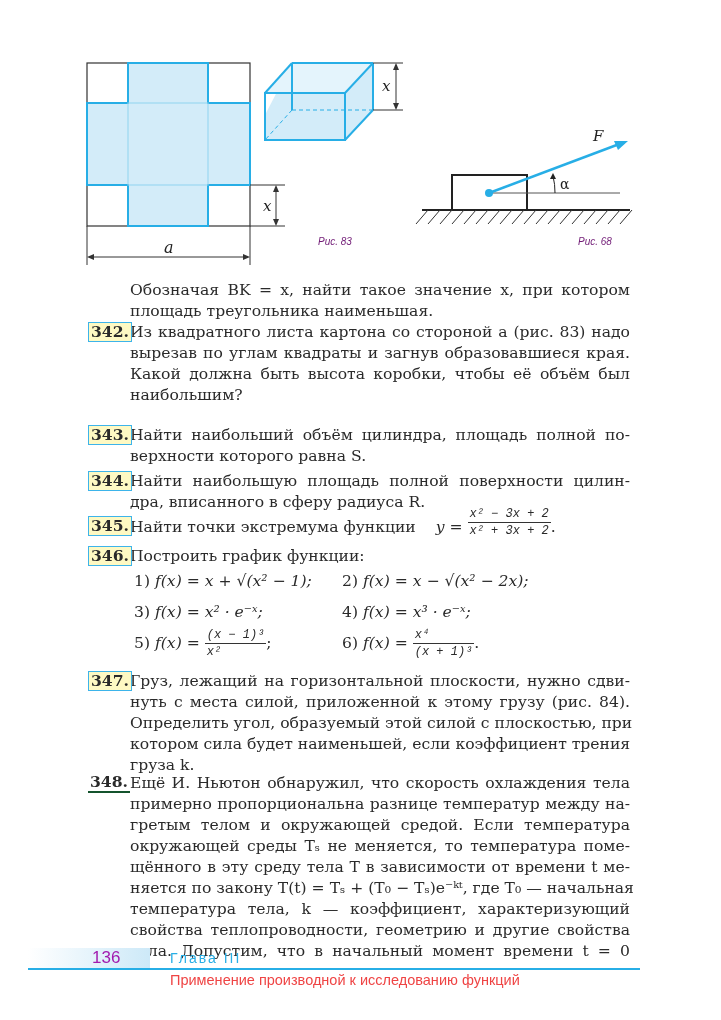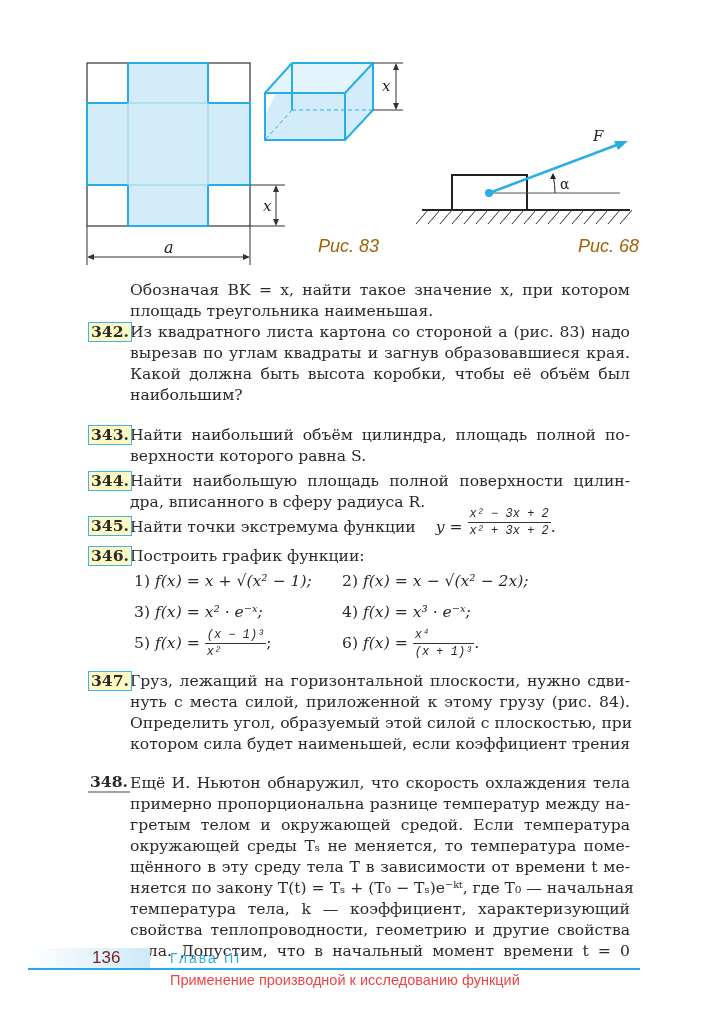--- a/index.html
+++ b/index.html
@@ -1,36 +1,36 @@
 <!DOCTYPE html>
 <html><head>
 <meta charset="utf-8">
 <style>
   html, body { margin: 0; padding: 0; background: #ffffff; }
   body { width: 721px; height: 1020px; position: relative; overflow: hidden;
          font-family: "DejaVu Serif", "Liberation Serif", serif; color: #2a2a2a; }
   .fig { position: absolute; }
   .caption { position: absolute; font-family: "Liberation Sans", sans-serif; font-style: italic;
-             font-size: 18px; color: #a16207; }
+             font-size: 10px; color: #701a75; }
   .block { position: absolute; left: 88px; width: 542px; font-size: 15.6px; line-height: 21px; }
   .num { position: absolute; left: 0; top: 0; font-weight: bold; padding: 0 2px;
          background: #fef9c3; border: 1px solid #3db4ea; line-height: 18px; }
-  .num.plain { background: transparent; border: none; border-bottom: 2px solid #a3a3a3; line-height: 18px; }
+  .num.plain { background: transparent; border: none; border-bottom: 2px solid #14532d; line-height: 18px; }
   .txt { margin-left: 42px; text-align: justify; text-align-last: left; }
   .line { display: block; text-align: justify; text-align-last: justify; white-space: nowrap; }
   .line.last { text-align-last: left; }
   i.m { }
   .frac { display: inline-block; vertical-align: middle; text-align: left; font-style: italic; font-size: 12px; line-height: 16px; font-family: Liberation Mono, monospace; }
   .frac .n { display: block; border-bottom: 1px solid #333; padding: 0 2px; }
   .frac .d { display: block; padding: 0 2px; }
   .formula { position: absolute; font-size: 15.6px; white-space: nowrap; }
   .footer-band { position: absolute; left: 28px; top: 948px; width: 122px; height: 22px;
                  background: linear-gradient(90deg, #ffffff 0%, #cde9f8 100%); }
   .footer-line { position: absolute; left: 28px; top: 968px; width: 612px; height: 2px; background: #27aee6; }
-  .page-num { position: absolute; left: 92px; top: 948px; font-family: "Liberation Sans", sans-serif; font-size: 17px; color: #7f1d1d; }
+  .page-num { position: absolute; left: 92px; top: 948px; font-family: "Liberation Sans", sans-serif; font-size: 17px; color: #a21caf; }
   .chapter { position: absolute; left: 170px; top: 950px; font-family: "Liberation Sans", sans-serif; font-size: 14px; color: #27aee6; letter-spacing: 2px; }
   .chapter-sub { position: absolute; left: 170px; top: 972px; font-family: "Liberation Sans", sans-serif; font-size: 14.5px; color: #ef4444; }
 </style>
 </head>
 <body>
 
 <svg class="fig" style="left:80px;top:55px" width="330" height="210" viewBox="0 0 330 210">
 
   <rect x="7" y="8" width="163" height="163" fill="none" stroke="#333" stroke-width="1.2"></rect>
 
@@ -191,20 +191,21 @@
   </span><span>.</span>
 </div>
 
 <div class="block" style="top:671px">
   <span class="num">347.</span>
   <div class="txt">
     <span class="line">Груз, лежащий на горизонтальной плоскости, нужно сдви-</span>
     <span class="line">нуть с места силой, приложенной к этому грузу (рис. 84).</span>
     <span class="line">Определить угол, образуемый этой силой с плоскостью, при</span>
     <span class="line">котором сила будет наименьшей, если коэффициент трения</span>
+    <span class="line last">груза k.</span>
   </div>
 </div>
 
 <div class="block" style="top:773px">
   <span class="num plain">348.</span>
   <div class="txt">
     <span class="line">Ещё И. Ньютон обнаружил, что скорость охлаждения тела</span>
     <span class="line">примерно пропорциональна разнице температур между на-</span>
     <span class="line">гретым телом и окружающей средой. Если температура</span>
     <span class="line">окружающей среды Tₛ не меняется, то температура поме-</span>

